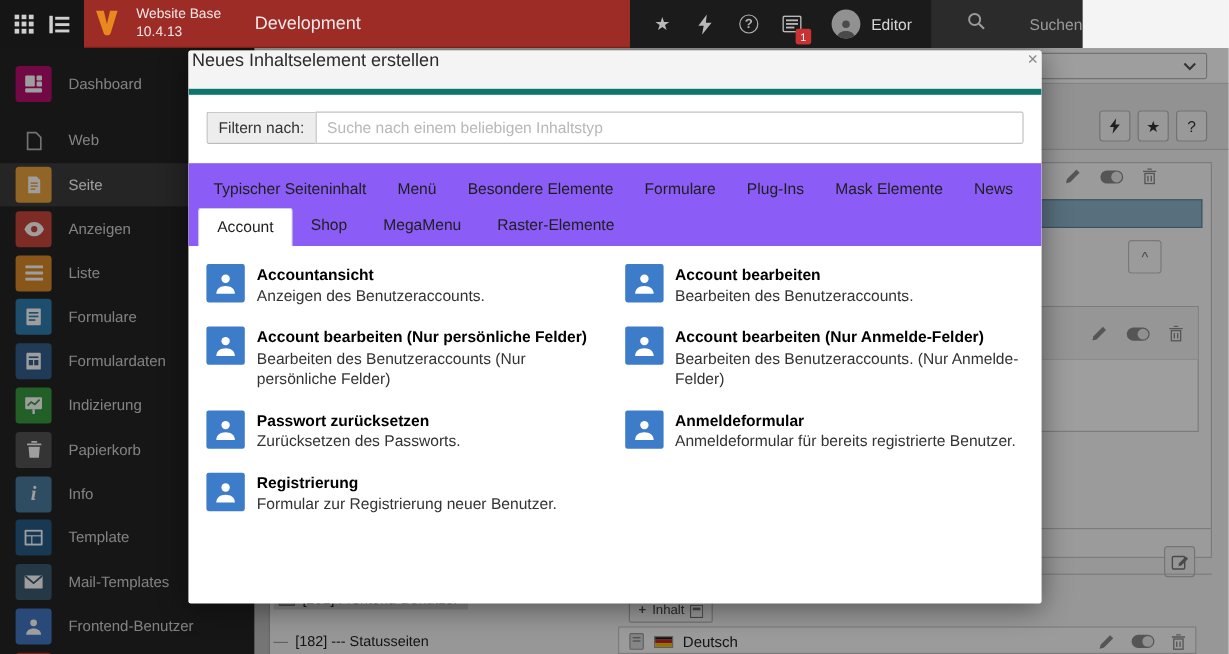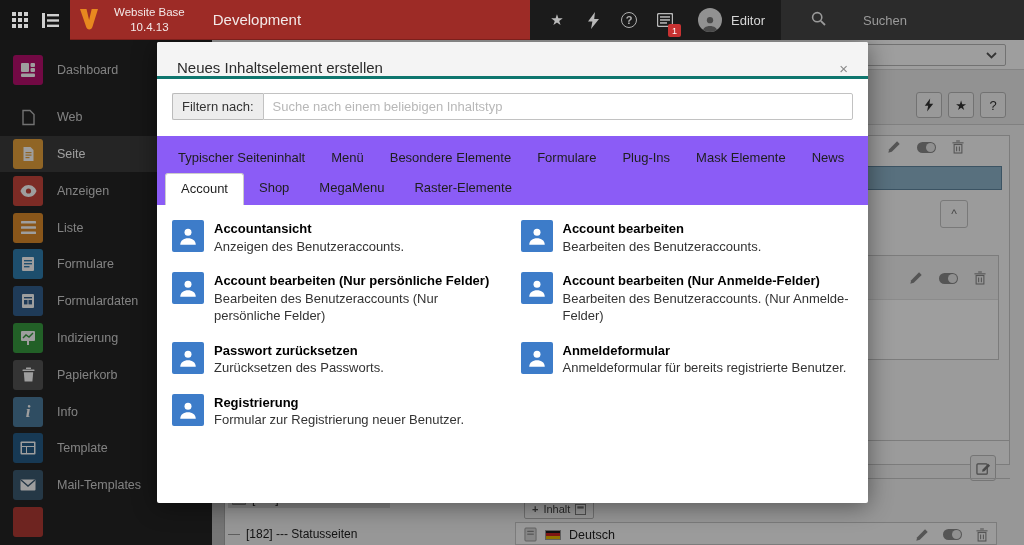--- a/index.html
+++ b/index.html
@@ -1,20 +1,20 @@
 <!DOCTYPE html>
 <html><head>
 <meta charset="utf-8">
 <style>
   * { margin:0; padding:0; box-sizing:border-box; }
   html,body { width:1024px; height:545px; overflow:hidden; }
   body { font-family:"Liberation Sans", sans-serif; background:#f4f4f4; position:relative; }
 
   
-  .topbar { position:absolute; top:0; left:0; width:1024px; height:40px; display:flex; z-index:40;text-align:center; }
+  .topbar { position:absolute; top:0; left:0; width:902px; height:40px; display:flex; z-index:40; }
   .tb-left { width:70px; background:#151515; display:flex; align-items:center; justify-content:space-between; padding:0 10px; }
   .tb-icon-btn { width:20px; height:20px; display:flex; align-items:center; justify-content:center; cursor:pointer; }
   .tb-red { width:460px; background:#9d2b26; display:flex; align-items:center; padding-left:8px; border-bottom:1px solid #7c1f1b; }
   .tb-logo { width:22px; height:24px; margin-right:14px; }
   .tb-sitename { color:#f3e9e8; font-size:11.5px; line-height:1.25; margin-right:28px; }
   .tb-env { color:#f3e9e8; font-size:15px; }
   .tb-right { flex:1; background:#1b1b1b; display:flex; align-items:center; }
   .tb-tools { display:flex; align-items:center; gap:14px; padding:0 14px 0 16px; height:40px; }
   .tb-tool { width:22px; height:22px; display:flex; align-items:center; justify-content:center; color:#b9b9b9; font-size:15px; cursor:pointer; position:relative; }
   .help-circle { width:16px; height:16px; border:1.5px solid #b0b0b0; border-radius:50%; font-size:11px; display:flex; align-items:center; justify-content:center; color:#b0b0b0; font-weight:bold; }
@@ -59,21 +59,21 @@
   .flag { width:16px; height:10px; display:flex; flex-direction:column; border:0.5px solid #999; }
   .flag div { flex:1; }
   .toggle-pill { width:19px; height:11px; background:#8a8a8a; border-radius:6px; position:relative; display:inline-block; }
   .toggle-pill::after { content:""; position:absolute; right:1px; top:1px; width:9px; height:9px; background:#e8e8e8; border-radius:50%; }
 
   
   .overlay { position:absolute; top:40px; left:0; width:1024px; height:505px; background:rgba(0,0,0,0.38); z-index:20; }
 
   
   .modal { position:absolute; top:42px; left:157px; width:711px; height:461px; background:#fff; z-index:30; border-radius:2px; box-shadow:0 3px 24px rgba(0,0,0,0.45); display:flex; flex-direction:column; overflow:hidden; }
-  .m-header { height:37px; background:#f4f4f4; border-bottom:3px solid #0f766e; display:flex; align-items:flex-end; justify-content:space-between; padding:0 20px; flex-shrink:0; }
+  .m-header { height:37px; background:#f4f4f4; border-bottom:5px solid #0f766e; display:flex; align-items:flex-start; justify-content:space-between; padding:0 3px; flex-shrink:0; }
   .m-title { font-size:15px; color:#2b2b2b; }
   .m-close { color:#8a8a8a; font-size:15px; cursor:pointer; line-height:1; }
   .m-filter { display:flex; margin:14px 15px 16px; }
   .m-filter-label { background:#ededed; border:1px solid #bbb; border-right:none; border-radius:2px 0 0 2px; padding:5px 9px; font-size:13px; color:#333; white-space:nowrap; }
   .m-filter-input { flex:1; border:1px solid #c2c2c2; border-radius:0 2px 2px 0; padding:5px 9px; font-size:13px; color:#333; outline:none; font-family:"Liberation Sans", sans-serif; }
   .m-filter-input::placeholder { color:#b8b8b8; }
   .m-tabs { background:#8b5cf6; padding:8px 8px 0; }
   .m-tabrow1 { display:flex; }
   .m-tabrow1 .tab { padding:6px 13px; font-size:13px; color:#1e1e1e; cursor:pointer; white-space:nowrap; }
   .m-tabrow2 { display:flex; margin-top:2px; }
@@ -294,20 +294,29 @@
   <div class="sb-item">
     <span class="sb-tile" style="background:#3d5b72">
       <svg width="16" height="12" viewBox="0 0 16 12">
           <rect x="0.5" y="0.5" width="15" height="11" rx="1" fill="#fff"></rect>
           <polyline points="1,1 8,7 15,1" fill="none" stroke="#3d5b72" stroke-width="1.4"></polyline>
         </svg>
     </span>
     <span class="sb-label">Mail-Templates</span>
   </div>
   <div class="sb-item">
+    <span class="sb-tile" style="background:#4377c4">
+      <svg width="16" height="16" viewBox="0 0 16 16">
+          <circle cx="8" cy="5" r="2.8" fill="#fff"></circle>
+          <path d="M1.8 15c0-3.4 2.8-5.2 6.2-5.2s6.2 1.8 6.2 5.2z" fill="#fff"></path>
+        </svg>
+    </span>
+    <span class="sb-label">Frontend-Benutzer</span>
+  </div>
+  <div class="sb-item">
     <span class="sb-tile" style="background:#b23b34"></span>
   </div>
 </aside>
 
 <main class="content">
   <div class="c-topstrip"></div>
   <div class="c-select">
     <svg width="11" height="7" viewBox="0 0 11 7">
         <polyline points="1,1 5.5,5.5 10,1" fill="none" stroke="#555" stroke-width="1.8"></polyline>
       </svg>

